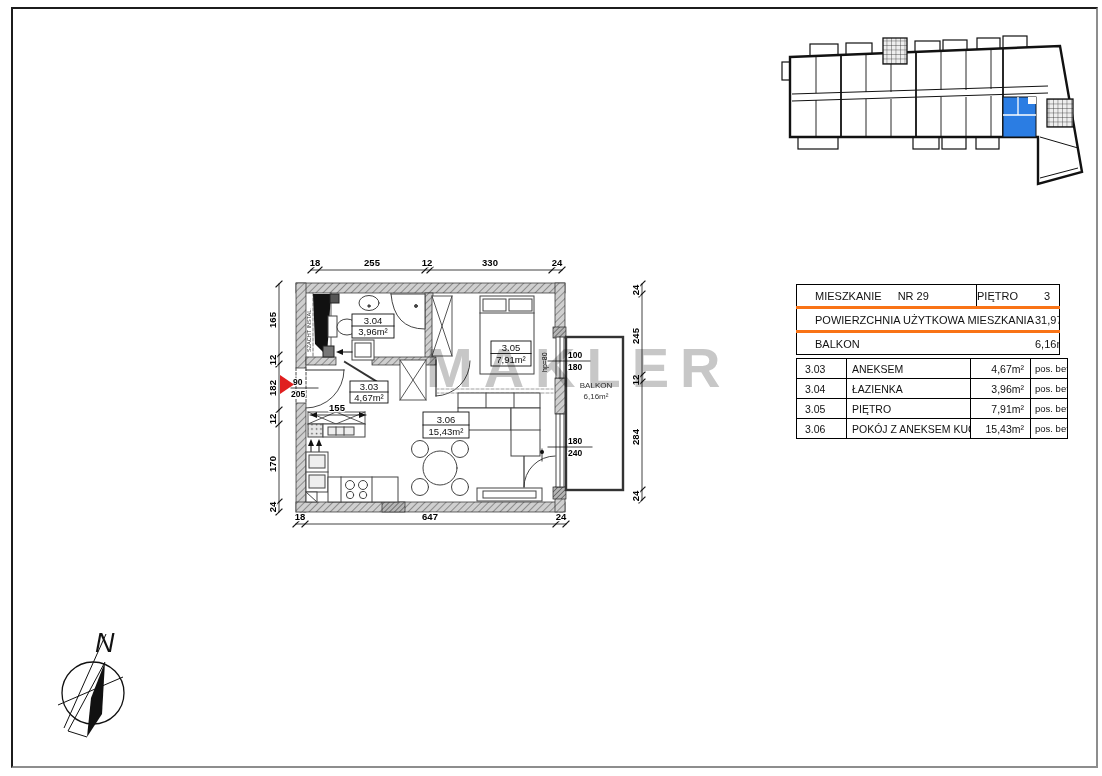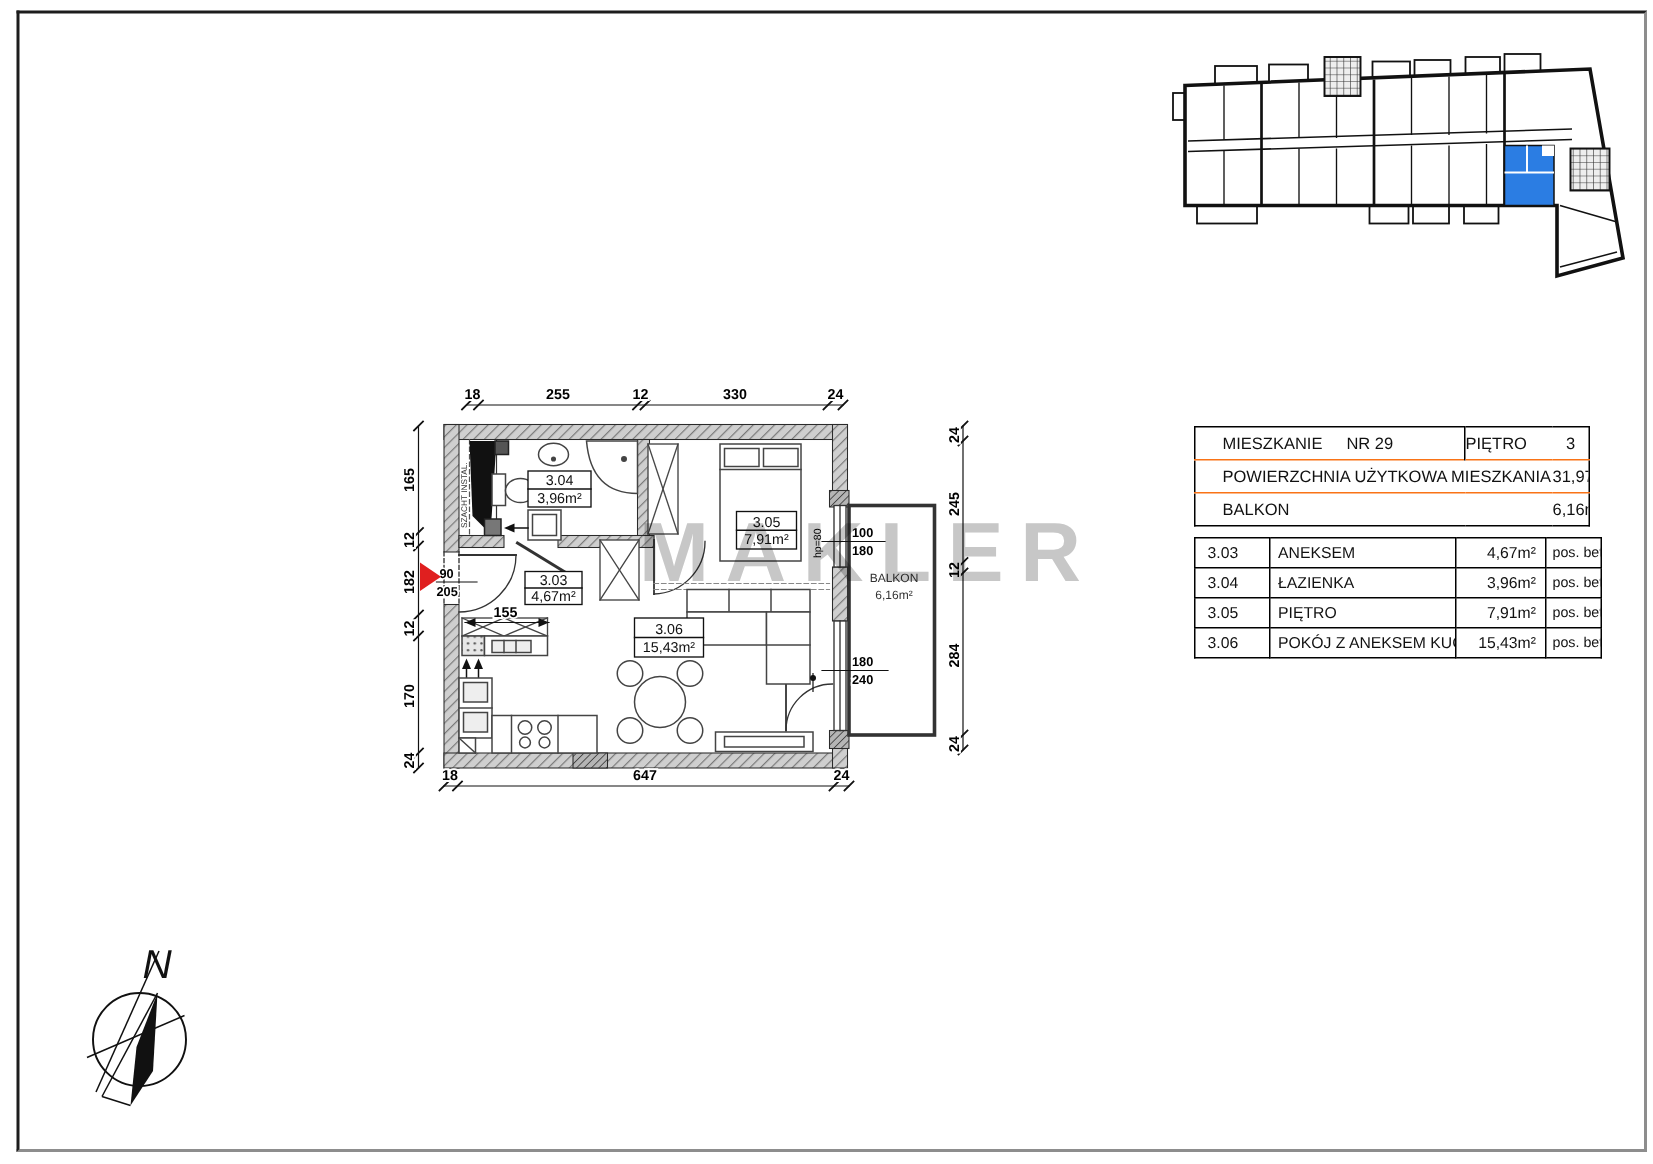--- a/index.html
+++ b/index.html
@@ -13,21 +13,21 @@
   .dims2{font:700 8.5px "Liberation Sans",sans-serif;fill:#000;paint-order:stroke;stroke:#fff;stroke-width:2.2px;}
   .rlab{font:400 9.5px "Liberation Sans",sans-serif;fill:#111;}
   .blab{font:400 8px "Liberation Sans",sans-serif;fill:#333;}
   .tiny{font:400 5.5px "Liberation Sans",sans-serif;fill:#333;}
   .hp{font:400 7px "Liberation Sans",sans-serif;fill:#000;}
   .nlab{font:italic 400 27px "Liberation Sans",sans-serif;fill:#111;}
   .watermark{position:absolute;left:426px;top:340px;font-size:56px;font-weight:700;
              letter-spacing:11px;color:#c7c7c7;mix-blend-mode:multiply;line-height:1;}
   table.t{position:absolute;border-collapse:collapse;table-layout:fixed;background:#fff;}
   table.t1{left:796px;top:284px;width:264px;font-size:11px;border:1.4px solid #000;}
-  .t1 td{border:none;border-top:1px solid #f97316;height:21px;padding:0;white-space:nowrap;overflow:hidden;}
+  .t1 td{border:none;border-top:3px solid #f97316;height:21px;padding:0;white-space:nowrap;overflow:hidden;}
   .t1 tr:first-child td{border-top:none;}
   .t1 td.vr{border-right:1px solid #000;}
   .t1 .pl{padding-left:18px;}
   table.t2{left:796px;top:358px;width:272px;font-size:10.5px;border:1.4px solid #000;}
   .t2 td{border:1px solid #000;height:19px;padding:0 5px;white-space:nowrap;overflow:hidden;}
   .t2 td.no{text-align:left;padding-left:8px;}
   .t2 td.ar{text-align:right;padding-right:6px;}
   .t2 td.fl{font-size:9.5px;padding-left:4px;padding-right:2px;}
   .gapsp{display:inline-block;width:16px;}
   .disclaimer{position:absolute;left:177px;top:688px;font-size:13px;color:#222;line-height:19px;white-space:nowrap;}

